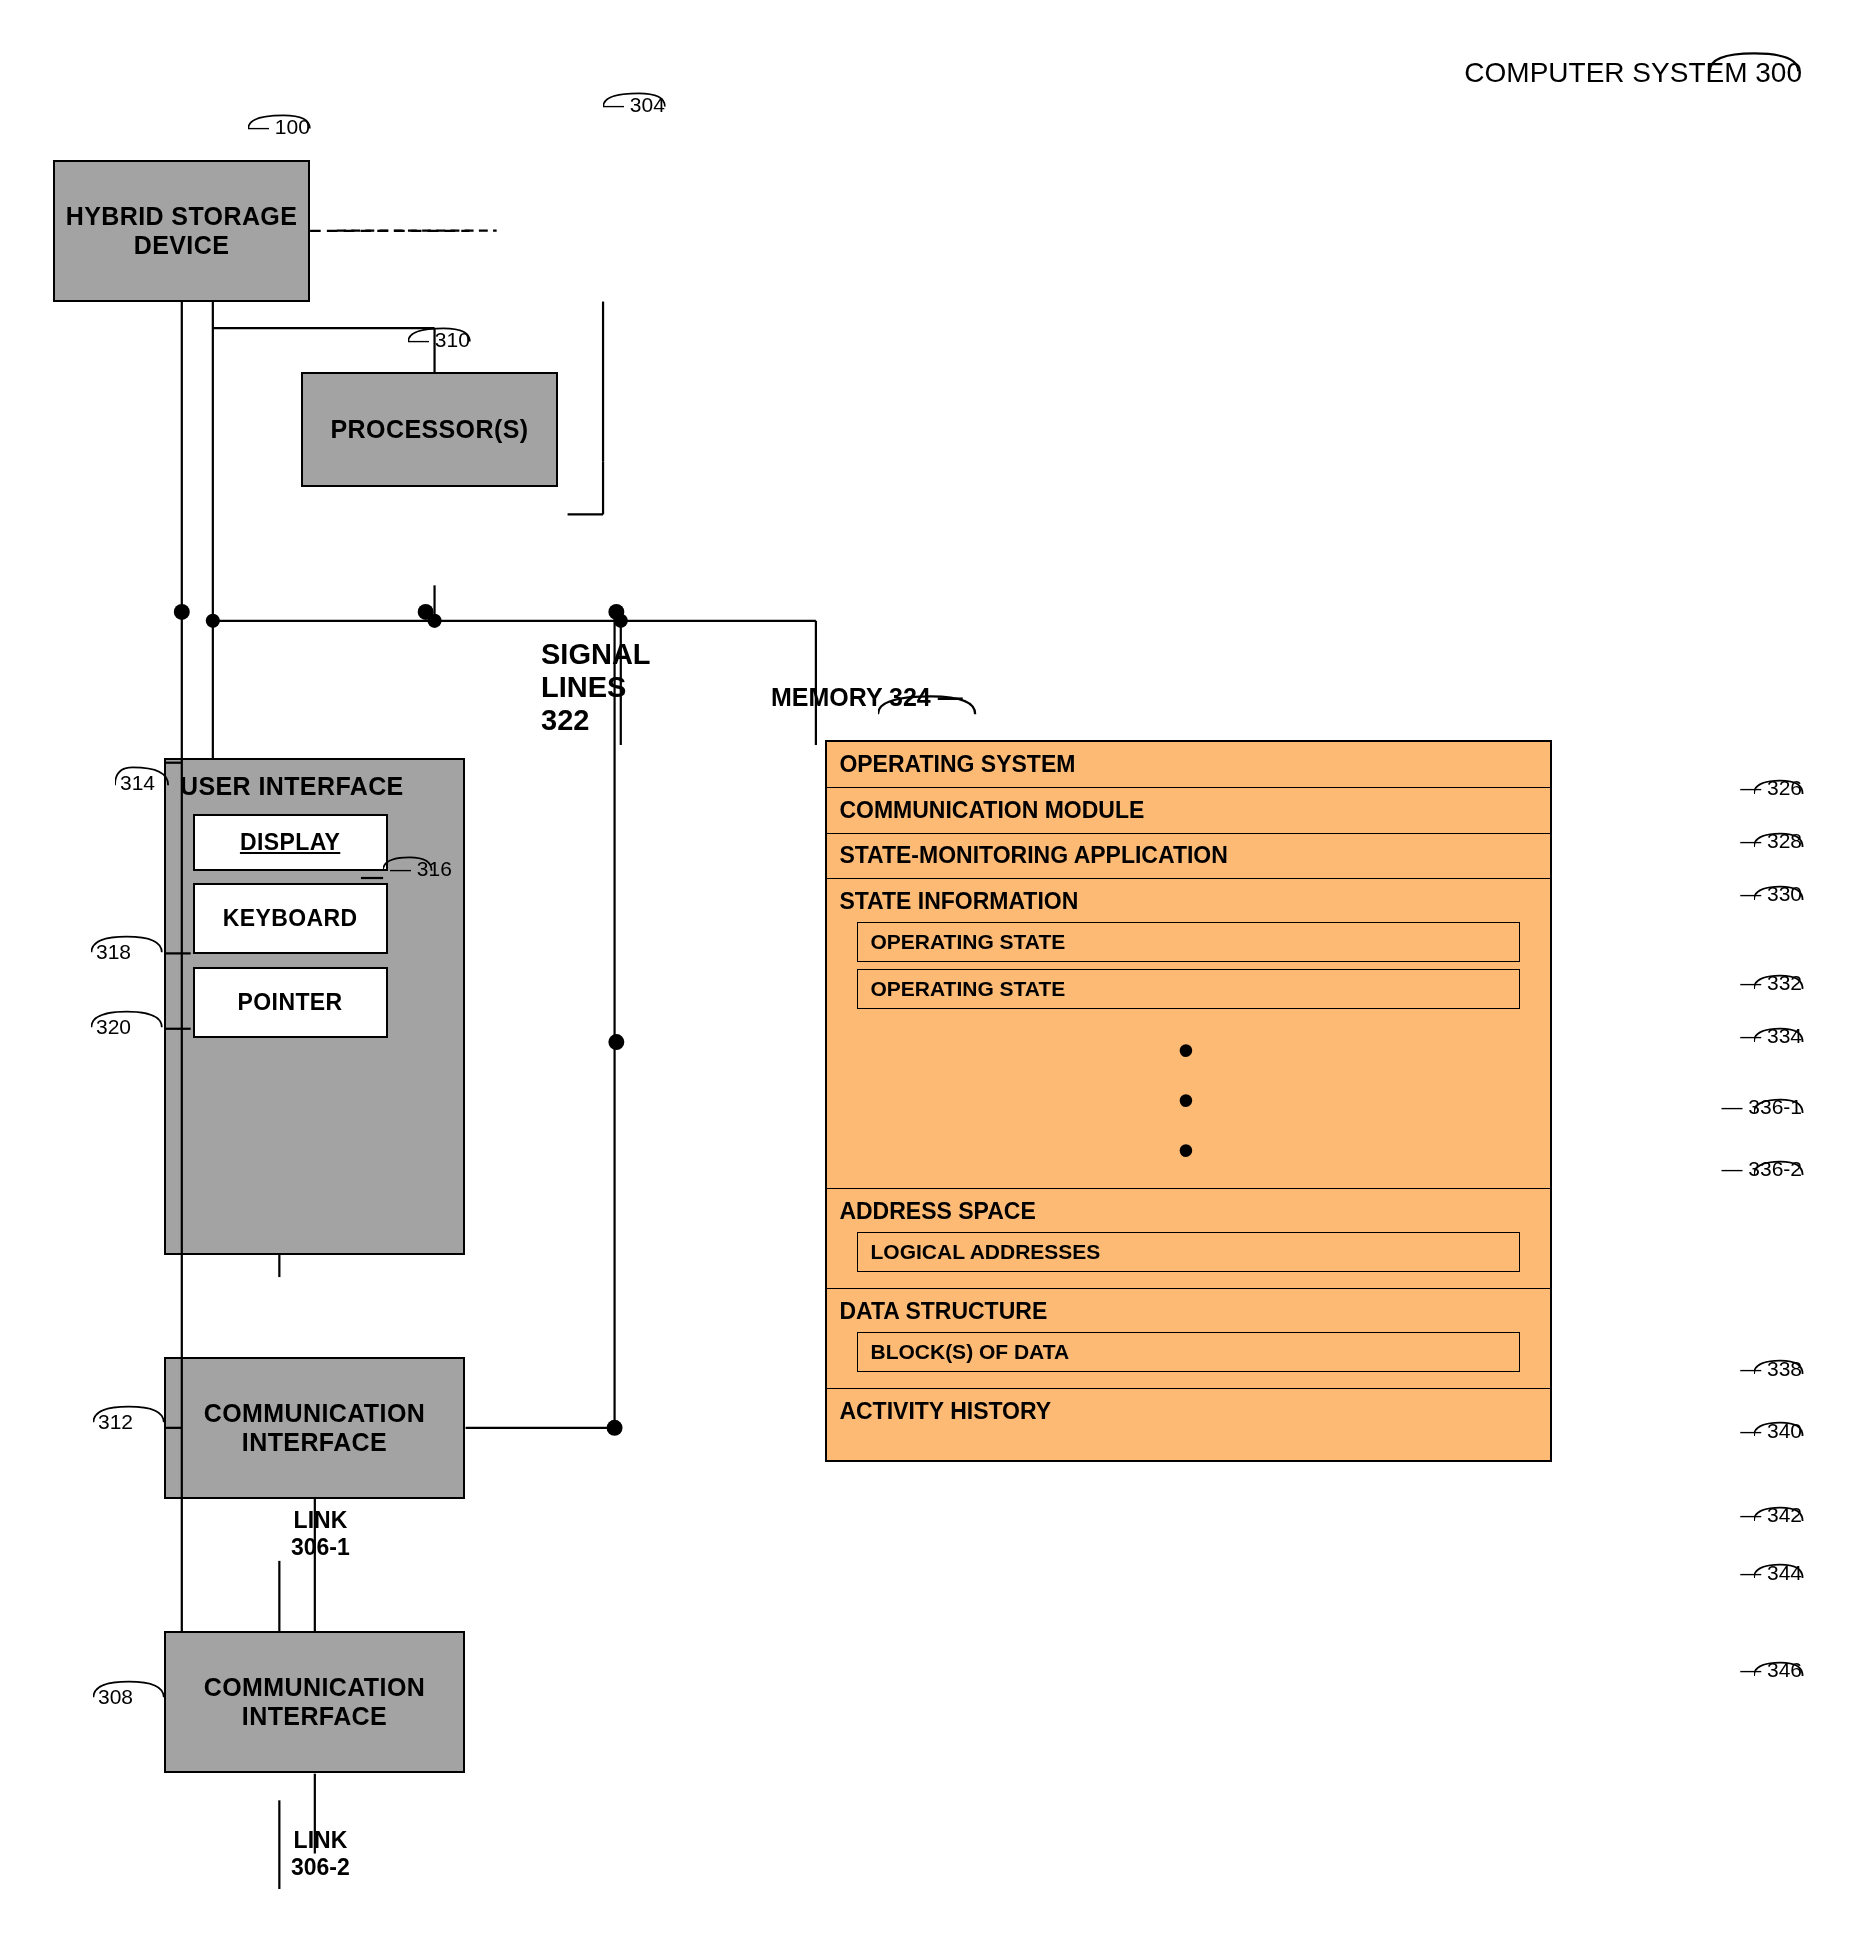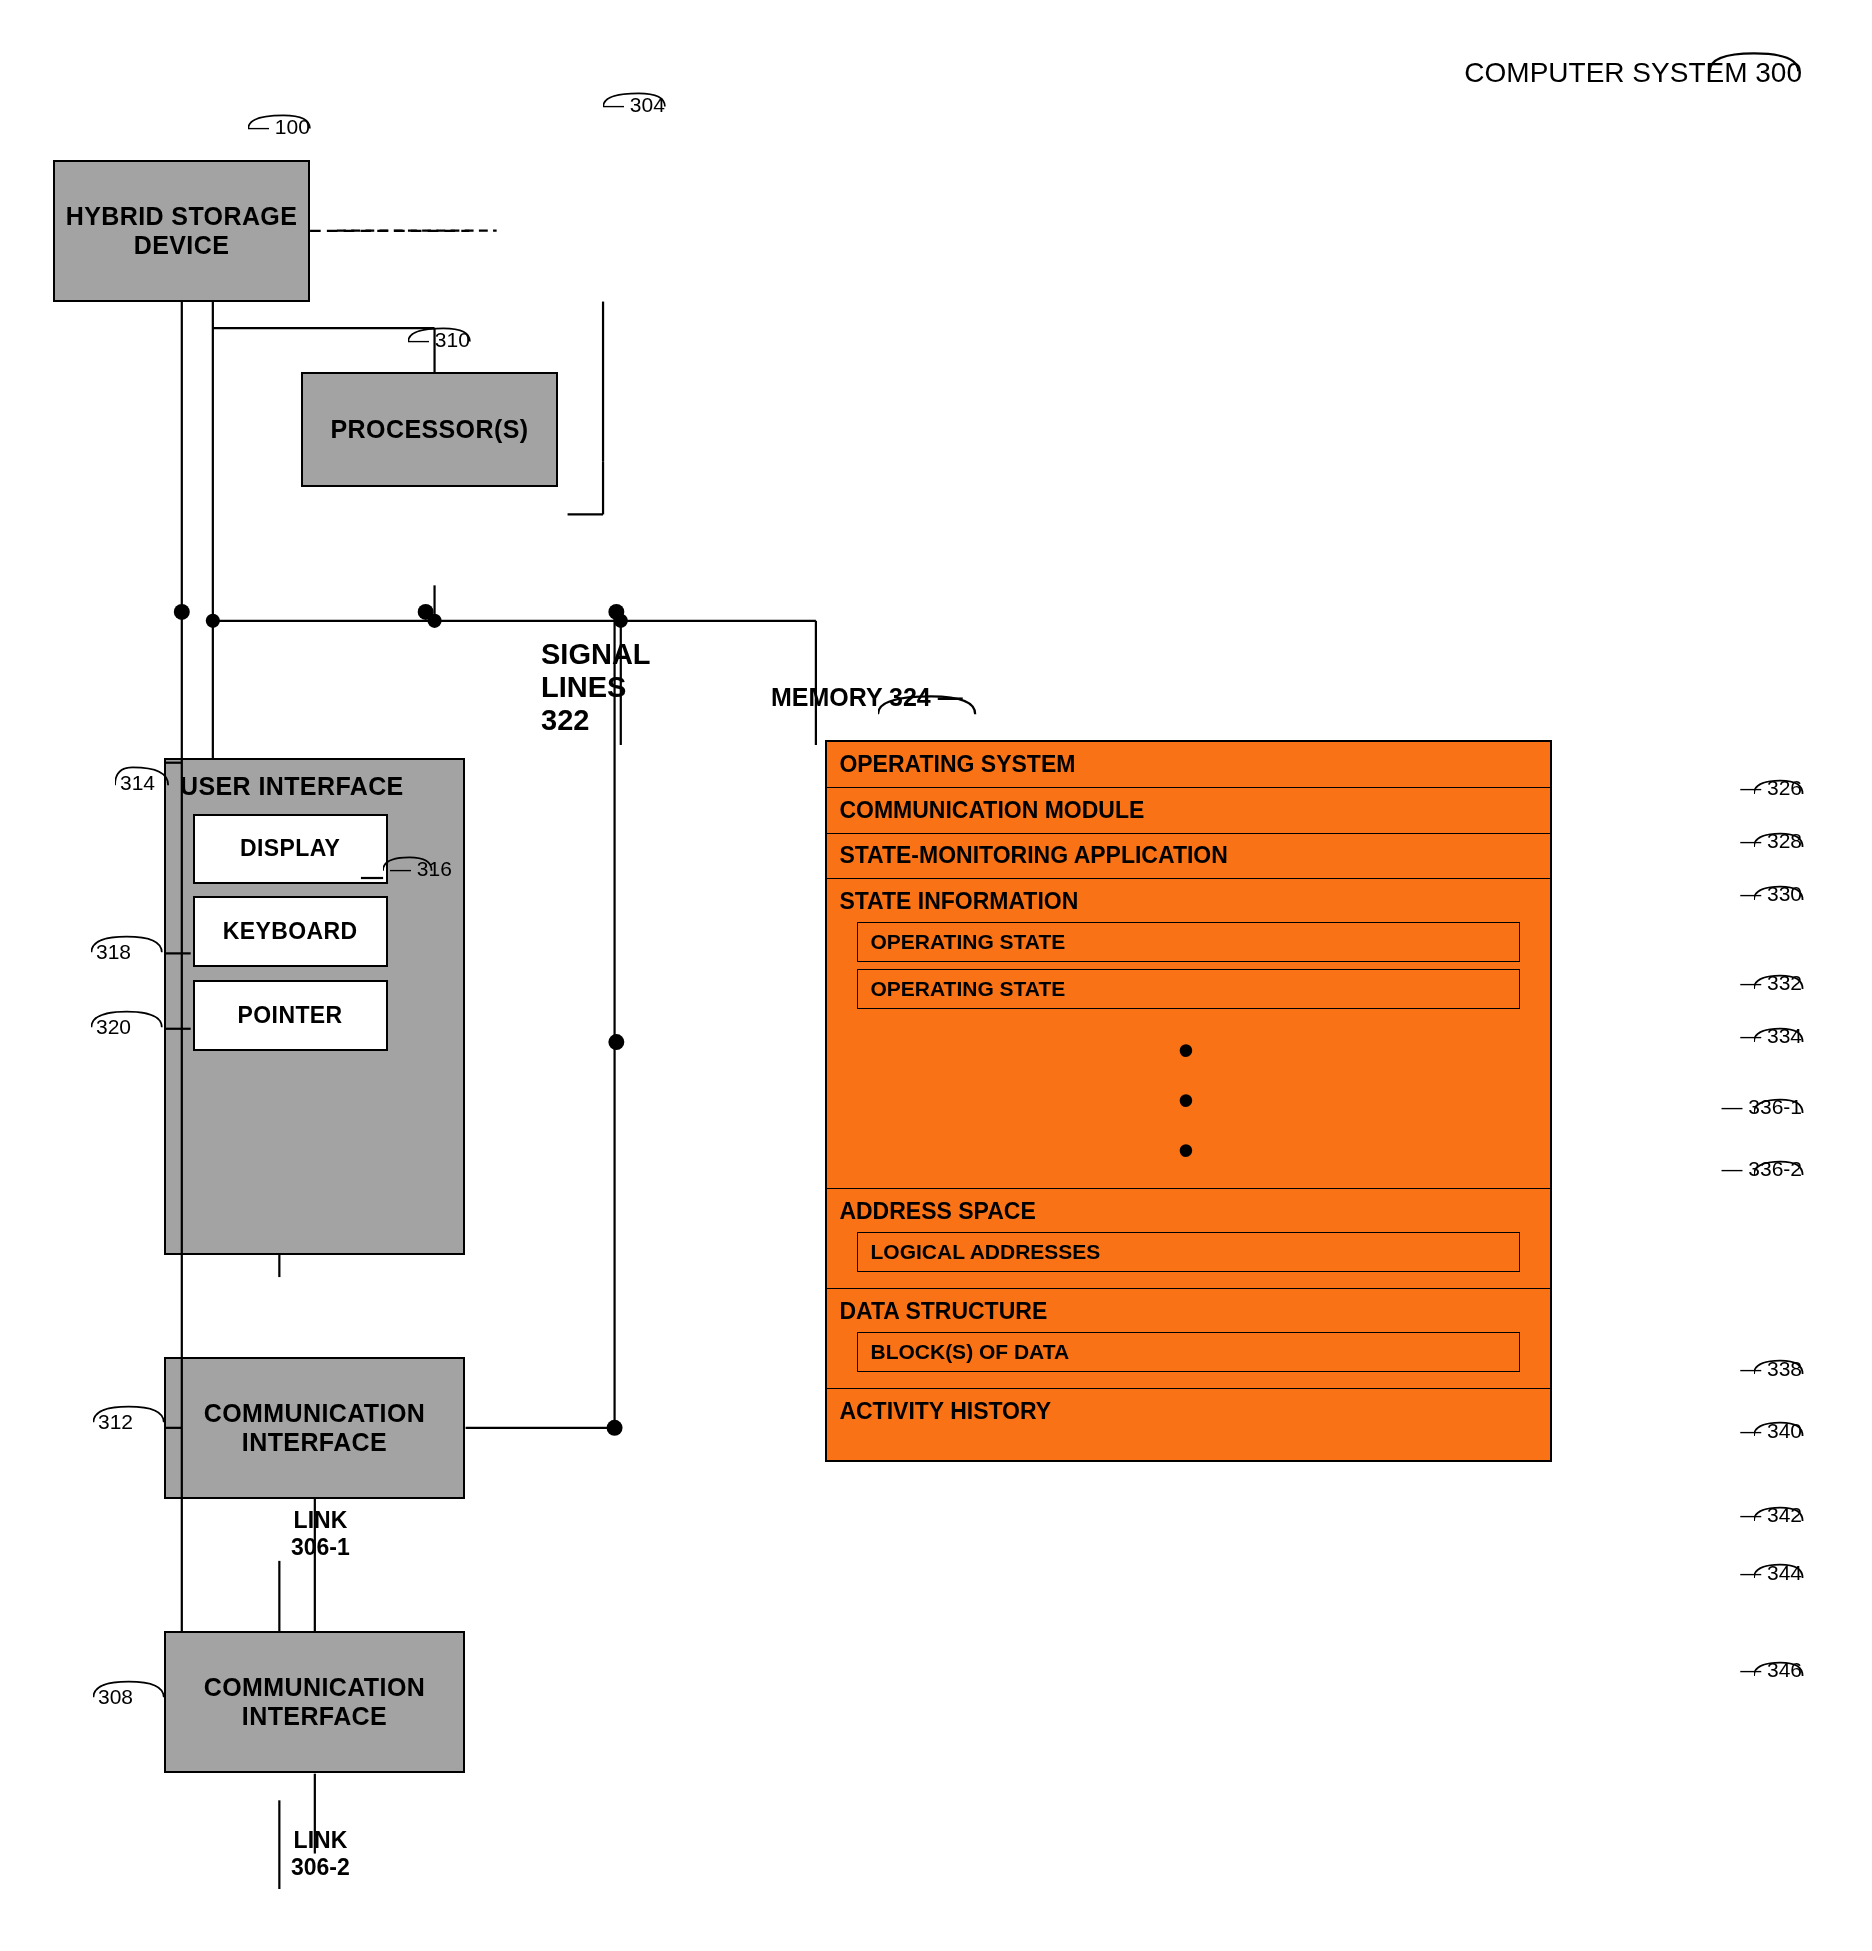--- a/index.html
+++ b/index.html
@@ -36,21 +36,21 @@
       display: flex;
       align-items: center;
       justify-content: center;
       text-align: center;
       font-size: 23px;
       font-weight: bold;
     }
     .memory-block {
       position: absolute;
       border: 2.7px solid #000;
-      background: #f97316;
+      background: #fdba74;
     }
     .memory-row {
       width: 100%;
       border-bottom: 1.8px solid #000;
       font-size: 23px;
       font-weight: bold;
       padding: 8.9px 12.4px;
       position: relative;
     }
     .memory-row:last-child {
@@ -335,21 +335,21 @@
   </svg>
 
   <div class="ref-label" style="right:71px; top:1658px;">— 346</div>
   <svg style="position:absolute; top:1660px; right:66px; width:53px; height:17.7px;" viewBox="0 0 60 20" width="53" height="17.7">
     <path d="M 0,18 Q 0,3 30,3 Q 55,3 55,18" stroke="#000" stroke-width="2" fill="none"></path>
   </svg>
 
   <div class="box" style="left:164px; top:758px; width:301px; height:497px; align-items:flex-start; justify-content:flex-start; flex-direction:column;">
     <div style="font-size:25px; font-weight:bold; padding:12.4px 14px; width:100%; text-align:left;">USER INTERFACE</div>
 
-    <div class="box-inner" style="position:relative; left:26.6px; width:195px; height:70px; margin-bottom:12.4px;">
+    <div class="box-inner" style="position:relative; left:26.6px; width:195px; height:57px; margin-bottom:12.4px;text-decoration:underline;">
       <span>DISPLAY</span>
     </div>
 
     <div class="box-inner" style="position:relative; left:26.6px; width:195px; height:71px; margin-bottom:12.4px;">
       <span>KEYBOARD</span>
     </div>
 
     <div class="box-inner" style="position:relative; left:26.6px; width:195px; height:71px;">
       <span>POINTER</span>
     </div>

